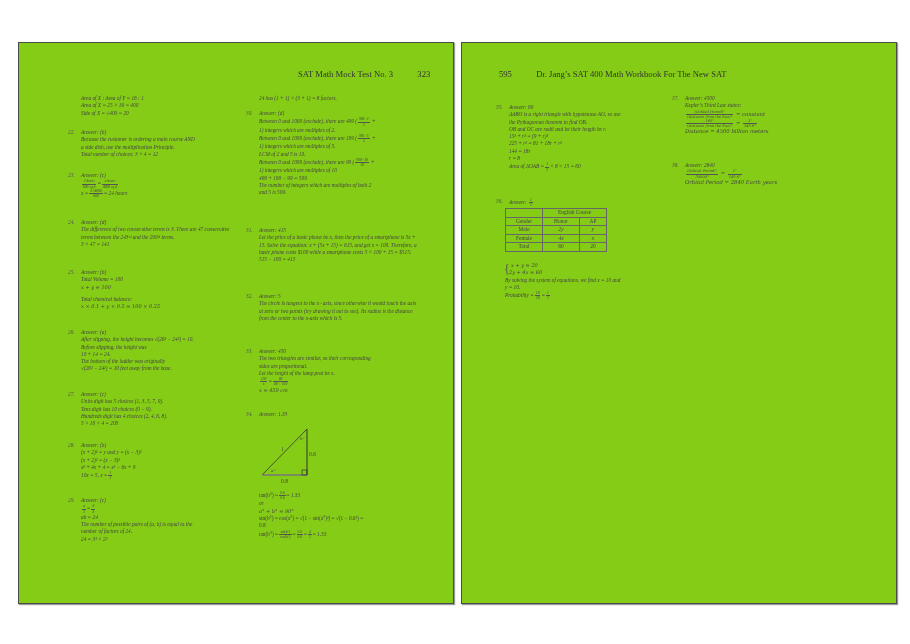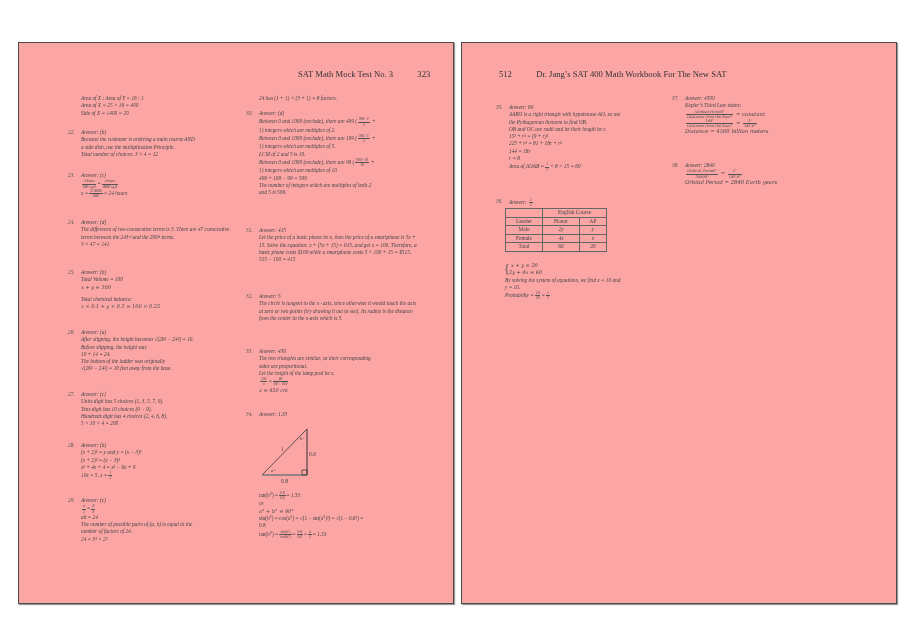--- a/index.html
+++ b/index.html
@@ -2,21 +2,21 @@
 <html><head>
 <meta charset="utf-8">
 <style>
   html, body { margin: 0; padding: 0; }
   body {
     width: 910px; height: 644px; background: #ffffff; position: relative; overflow: hidden;
     font-family: "Liberation Serif", "DejaVu Serif", serif; color: #3a3a3a;
   }
   .page {
     position: absolute; top: 42px; width: 434px; height: 560px;
-    background: #fca5a5; border: 1px solid #4a4a4a;
+    background: #84cc16; border: 1px solid #4a4a4a;
     box-shadow: 1px 1px 1px #9a9a9a;
   }
   #page-left { left: 18px; }
   #page-right { left: 461px; }
   .hdr { position: absolute; top: 26px; font-size: 8.6px; color: #333; white-space: nowrap; font-style: normal; }
   .hdr span { display: inline-block; }
   .blk { position: absolute; font-size: 5.3px; line-height: 7.3px; font-style: italic; color: #444; }
   .blk .num { position: absolute; left: -13px; top: 0; font-style: italic; color: #555; }
   .blk .line { white-space: nowrap; display: block; }
   .blk .wrap { white-space: normal; display: block; }
@@ -190,21 +190,21 @@
     <span class="line" style="font-style:italic">or</span>
     <span class="line math">a° + b° = 90°</span>
     <span class="line">sin(b°) = cos(a°) = √(1 − sin(a°)²) = √(1 − 0.6²) =</span>
     <span class="line">0.8</span>
     <span class="line"><span>tan(b°) =</span><span class="frac"><span class="n">sin(b°)</span><span class="d">cos(b°)</span></span><span>=</span><span class="frac"><span class="n">0.8</span><span class="d">0.6</span></span><span>=</span><span class="frac"><span class="n">4</span><span class="d">3</span></span><span>= 1.33</span></span>
   </div>
 </div>
 
 <div class="page" id="page-right">
   <div class="hdr" style="left:37px;">
-    <span>512</span>
+    <span>595</span>
     <span style="width:20px"></span>
     <span>Dr. Jang’s SAT 400 Math Workbook For The New SAT</span>
   </div>
 
   <div class="blk" style="left:47px; top:61px; width:170px;">
     <span class="num">35.</span>
     <span class="line">Answer: 60</span>
     <span class="line">ΔABO is a right triangle with hypotenuse AO, so use</span>
     <span class="line">the Pythagorean theorem to find OB.</span>
     <span class="line">OB and OC are radii and let their length be r.</span>

